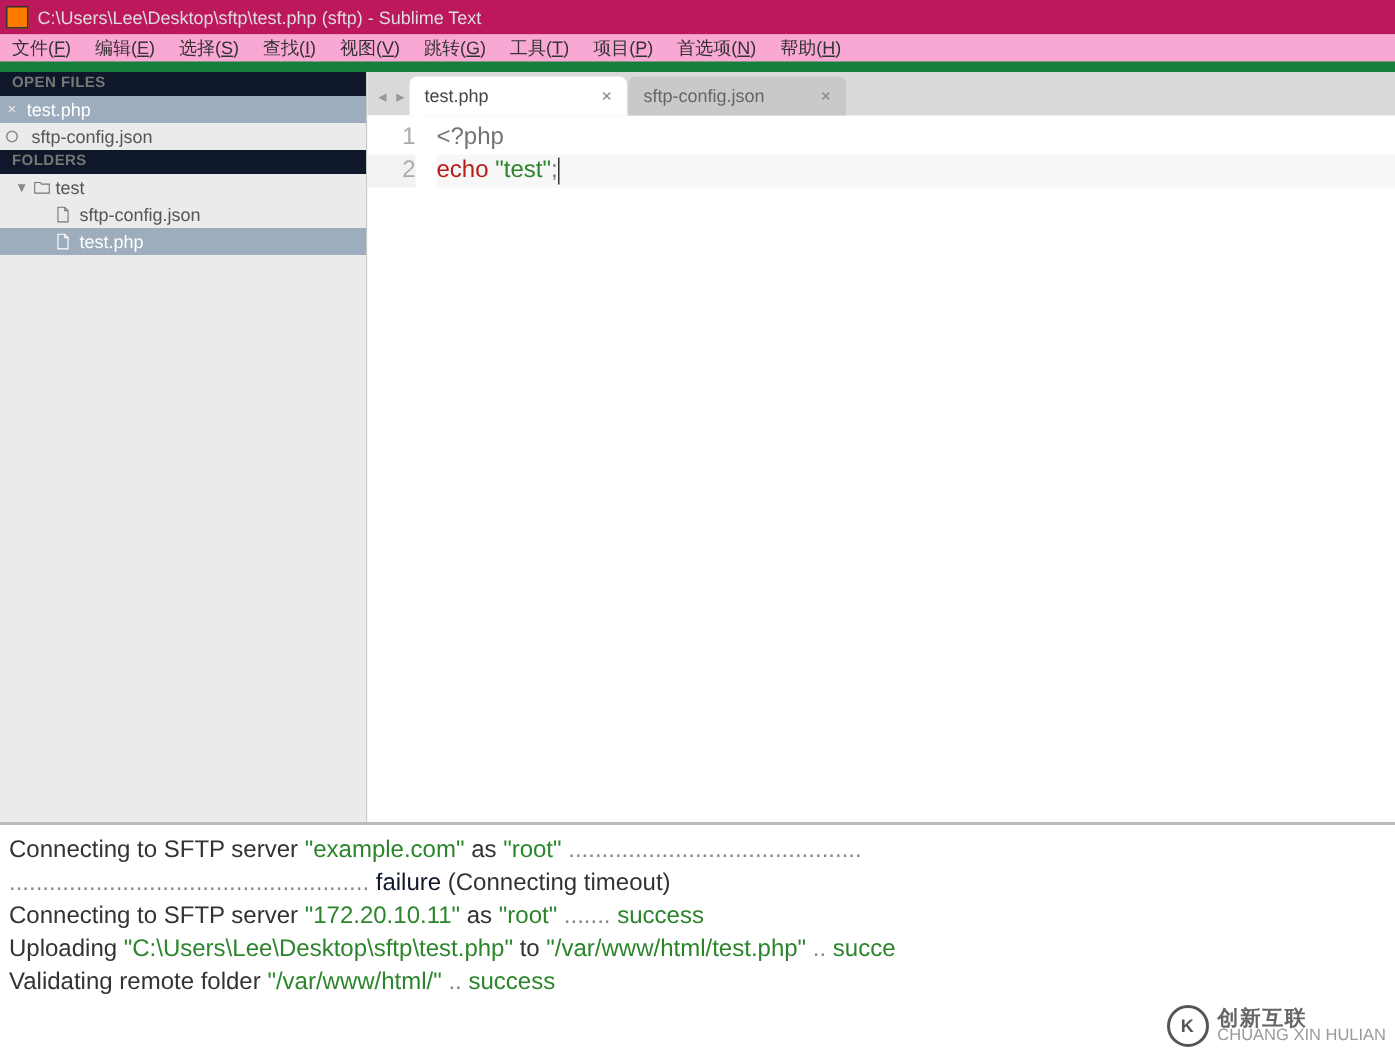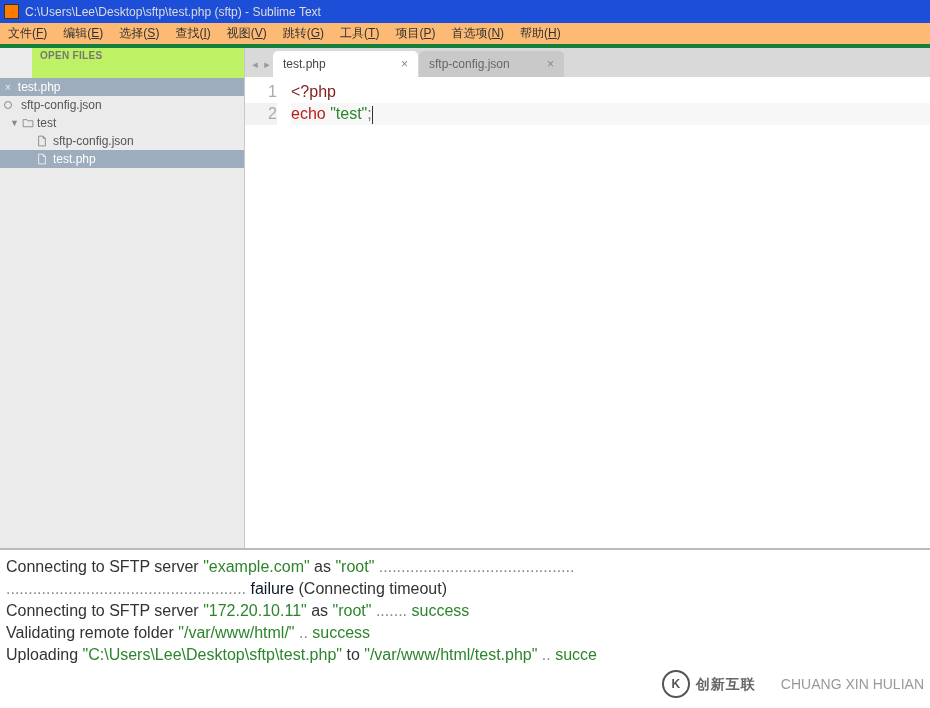--- a/index.html
+++ b/index.html
@@ -1,28 +1,28 @@
 <!DOCTYPE html>
 <html><head>
 <meta charset="utf-8">
 <style>
 * { margin: 0; padding: 0; box-sizing: border-box; font-family: "Microsoft YaHei", Arial, sans-serif; }
 body { width: 930px; height: 708px; overflow: hidden; display: flex; flex-direction: column; background: #fff; }
 
-.titlebar { height: 23px; background: #1d4ed8; color: #ddd; font-size: 12px; display: flex; align-items: center; padding-left: 4px; }
+.titlebar { height: 23px; background: #be185d; color: #ddd; font-size: 12px; display: flex; align-items: center; padding-left: 4px; }
 .titlebar .app-icon { width: 15px; height: 15px; background: #ff7b00; margin-right: 6px; border: 1px solid #333; display:inline-block;}
 
-.menubar { height: 25px; background: #fdba74; border-bottom: 4px solid #15803d; display: flex; align-items: center; font-size: 12px; color: #333; }
+.menubar { height: 25px; background: #f9a8d4; border-bottom: 7px solid #15803d; display: flex; align-items: center; font-size: 12px; color: #333; }
 .menubar .menu-item { padding: 4px 8px; cursor: default; }
 .menubar .menu-item u { text-decoration: underline; }
 
 .main { flex: 1 1 auto; display: flex; overflow: hidden; }
 
 .sidebar { width: 245px; background: #ebebeb; border-right: 1px solid #c7c7c7; display:flex; flex-direction:column; font-size:12px;}
-.side-header { height: 30px; background: #bef264; color: #777; font-size: 10px; font-weight: bold; padding: 2px 8px; letter-spacing: 0.3px; margin-left: 32px;}
+.side-header { height: 16px; background: #0f172a; color: #777; font-size: 10px; font-weight: bold; padding: 2px 8px; letter-spacing: 0.3px;}
 .side-item { height: 18px; padding: 1px 0 1px 18px; color: #555; display:flex; align-items:center; gap:5px; }
 .side-item.selected { background: #9eadbd; color: #fff; }
 .side-item .close-x { margin-left:-13px; margin-right:2px; color:#888; font-size:10px;}
 .side-item.selected .close-x{ color:#eee;}
 .folder-row { padding-left: 10px; display:flex; align-items:center; gap:3px;}
 .folder-row .disclosure{ color:#888; font-size:9px;}
 .tree-item{ padding-left: 36px; display:flex; align-items:center; gap:5px; height:18px; color:#555;}
 .tree-item.selected{ background:#9eadbd; color:#fff;}
 .ico{ width:12px; height:12px; display:inline-flex; align-items:center; justify-content:center;}
 .ico svg{ width:12px; height:12px;}
@@ -36,37 +36,37 @@
 .tab.inactive { background: #c9c9c9; color:#666;}
 .tab .tab-x{ font-size:12px; color:#888;}
 
 .code-area{ flex:1; display:flex; font-family: Consolas, monospace; font-size:16px; line-height:22px;}
 .gutter{ width:40px; text-align:right; color:#aaa; padding:4px 8px 0 0; background:#fff;}
 .gutter .ln{ height:22px;}
 .gutter .ln.hl{ background:#f2f2f2;}
 .code{ flex:1; padding:4px 0 0 6px; white-space:pre;}
 .code .line{ height:22px;}
 .code .line.hl{ background:#f7f7f7;}
-.tok-keyword{ color:#7f1d1d;}
+.tok-keyword{ color:#737373;}
 .tok-func{ color:#b91c1c;}
 .tok-string{ color:#2c852c;}
 .tok-punct{ color:#777;}
 .cursor{ border-left:1px solid #333; display:inline-block; height:18px; vertical-align:middle;}
 
 .console{ height:160px; border-top:2px solid #bbb; background:#fff; font-family: Consolas, monospace; font-size:16px; line-height:22px; padding:6px 6px; color:#333; overflow:hidden;}
 .console .c-string{ color:#2c852c;}
 .console .c-fail{ color:#0f172a;}
 .console .c-ok{ color:#2c852c;}
 .console .dots{ color:#888;}
 
 .watermark{ position:fixed; right:6px; bottom:10px; display:flex; align-items:center; gap:6px; color:#666; font-size:12px;}
 .watermark .wm-icon{ width:28px; height:28px; border:2px solid #555; border-radius:50%; display:flex; align-items:center; justify-content:center; font-weight:bold; color:#555; background:#fff;}
-.watermark .wm-text{ display:flex; line-height:12px;gap:25px;}
+.watermark .wm-text{ display:flex; flex-direction:column; line-height:12px;}
 .watermark .wm-text .big{ font-size:14px; font-weight:bold; letter-spacing:1px;}
-.watermark .wm-text .small{ font-size:14px; color:#999;}
+.watermark .wm-text .small{ font-size:11px; color:#999;}
 </style>
 </head>
 <body>
 
 <div class="titlebar">
   <span class="app-icon"></span>
   <span>C:\Users\Lee\Desktop\sftp\test.php (sftp) - Sublime Text</span>
 </div>
 
 <div class="menubar" id="menubar">
@@ -88,20 +88,21 @@
     <div class="side-header">OPEN FILES</div>
     <div id="openfiles">
         <div class="side-item selected">
           <span class="close-x">×</span>
           <span>test.php</span>
         </div>
         <div class="side-item circled">
           <span>sftp-config.json</span>
         </div>
       </div>
+    <div class="side-header">FOLDERS</div>
     <div class="side-item folder-row">
       <span class="disclosure">▼</span>
       <span class="ico">
           <svg viewBox="0 0 16 16">
             <path fill="none" stroke="#777" stroke-width="1" d="M1.5 3.5h5l1 1.5h7v8h-13z"></path>
           </svg>
         </span>
       <span>test</span>
     </div>
     <div id="tree">
@@ -146,22 +147,22 @@
         </div>
       <div class="code" id="code"><div class="line"><span class="tok-keyword">&lt;?php</span></div><div class="line hl"><span class="tok-func">echo </span><span class="tok-string">"test"</span><span class="tok-punct">;</span><span class="cursor"></span></div></div>
     </div>
   </div>
 </div>
 
 <div class="console" id="console">
     <div><span>Connecting to SFTP server </span><span class="c-string">"example.com"</span><span> as </span><span class="c-string">"root"</span><span> </span><span class="dots">............................................</span></div>
     <div><span class="dots">...................................................... </span><span class="c-fail">failure</span><span> (Connecting timeout)</span></div>
     <div><span>Connecting to SFTP server </span><span class="c-string">"172.20.10.11"</span><span> as </span><span class="c-string">"root"</span><span> </span><span class="dots">.......</span><span> </span><span class="c-ok">success</span></div>
+    <div><span>Uploading </span><span class="c-string">"C:\Users\Lee\Desktop\sftp\test.php"</span><span> to </span><span class="c-string">"/var/www/html/test.php"</span><span> </span><span class="dots">..</span><span> </span><span class="c-ok">succe</span></div>
     <div><span>Validating remote folder </span><span class="c-string">"/var/www/html/"</span><span> </span><span class="dots">..</span><span> </span><span class="c-ok">success</span></div>
-    <div><span>Uploading </span><span class="c-string">"C:\Users\Lee\Desktop\sftp\test.php"</span><span> to </span><span class="c-string">"/var/www/html/test.php"</span><span> </span><span class="dots">..</span><span> </span><span class="c-ok">succe</span></div>
   </div>
 
 <div class="watermark">
   <div class="wm-icon">K</div>
   <div class="wm-text">
     <span class="big">创新互联</span>
     <span class="small">CHUANG XIN HULIAN</span>
   </div>
 </div>
 

